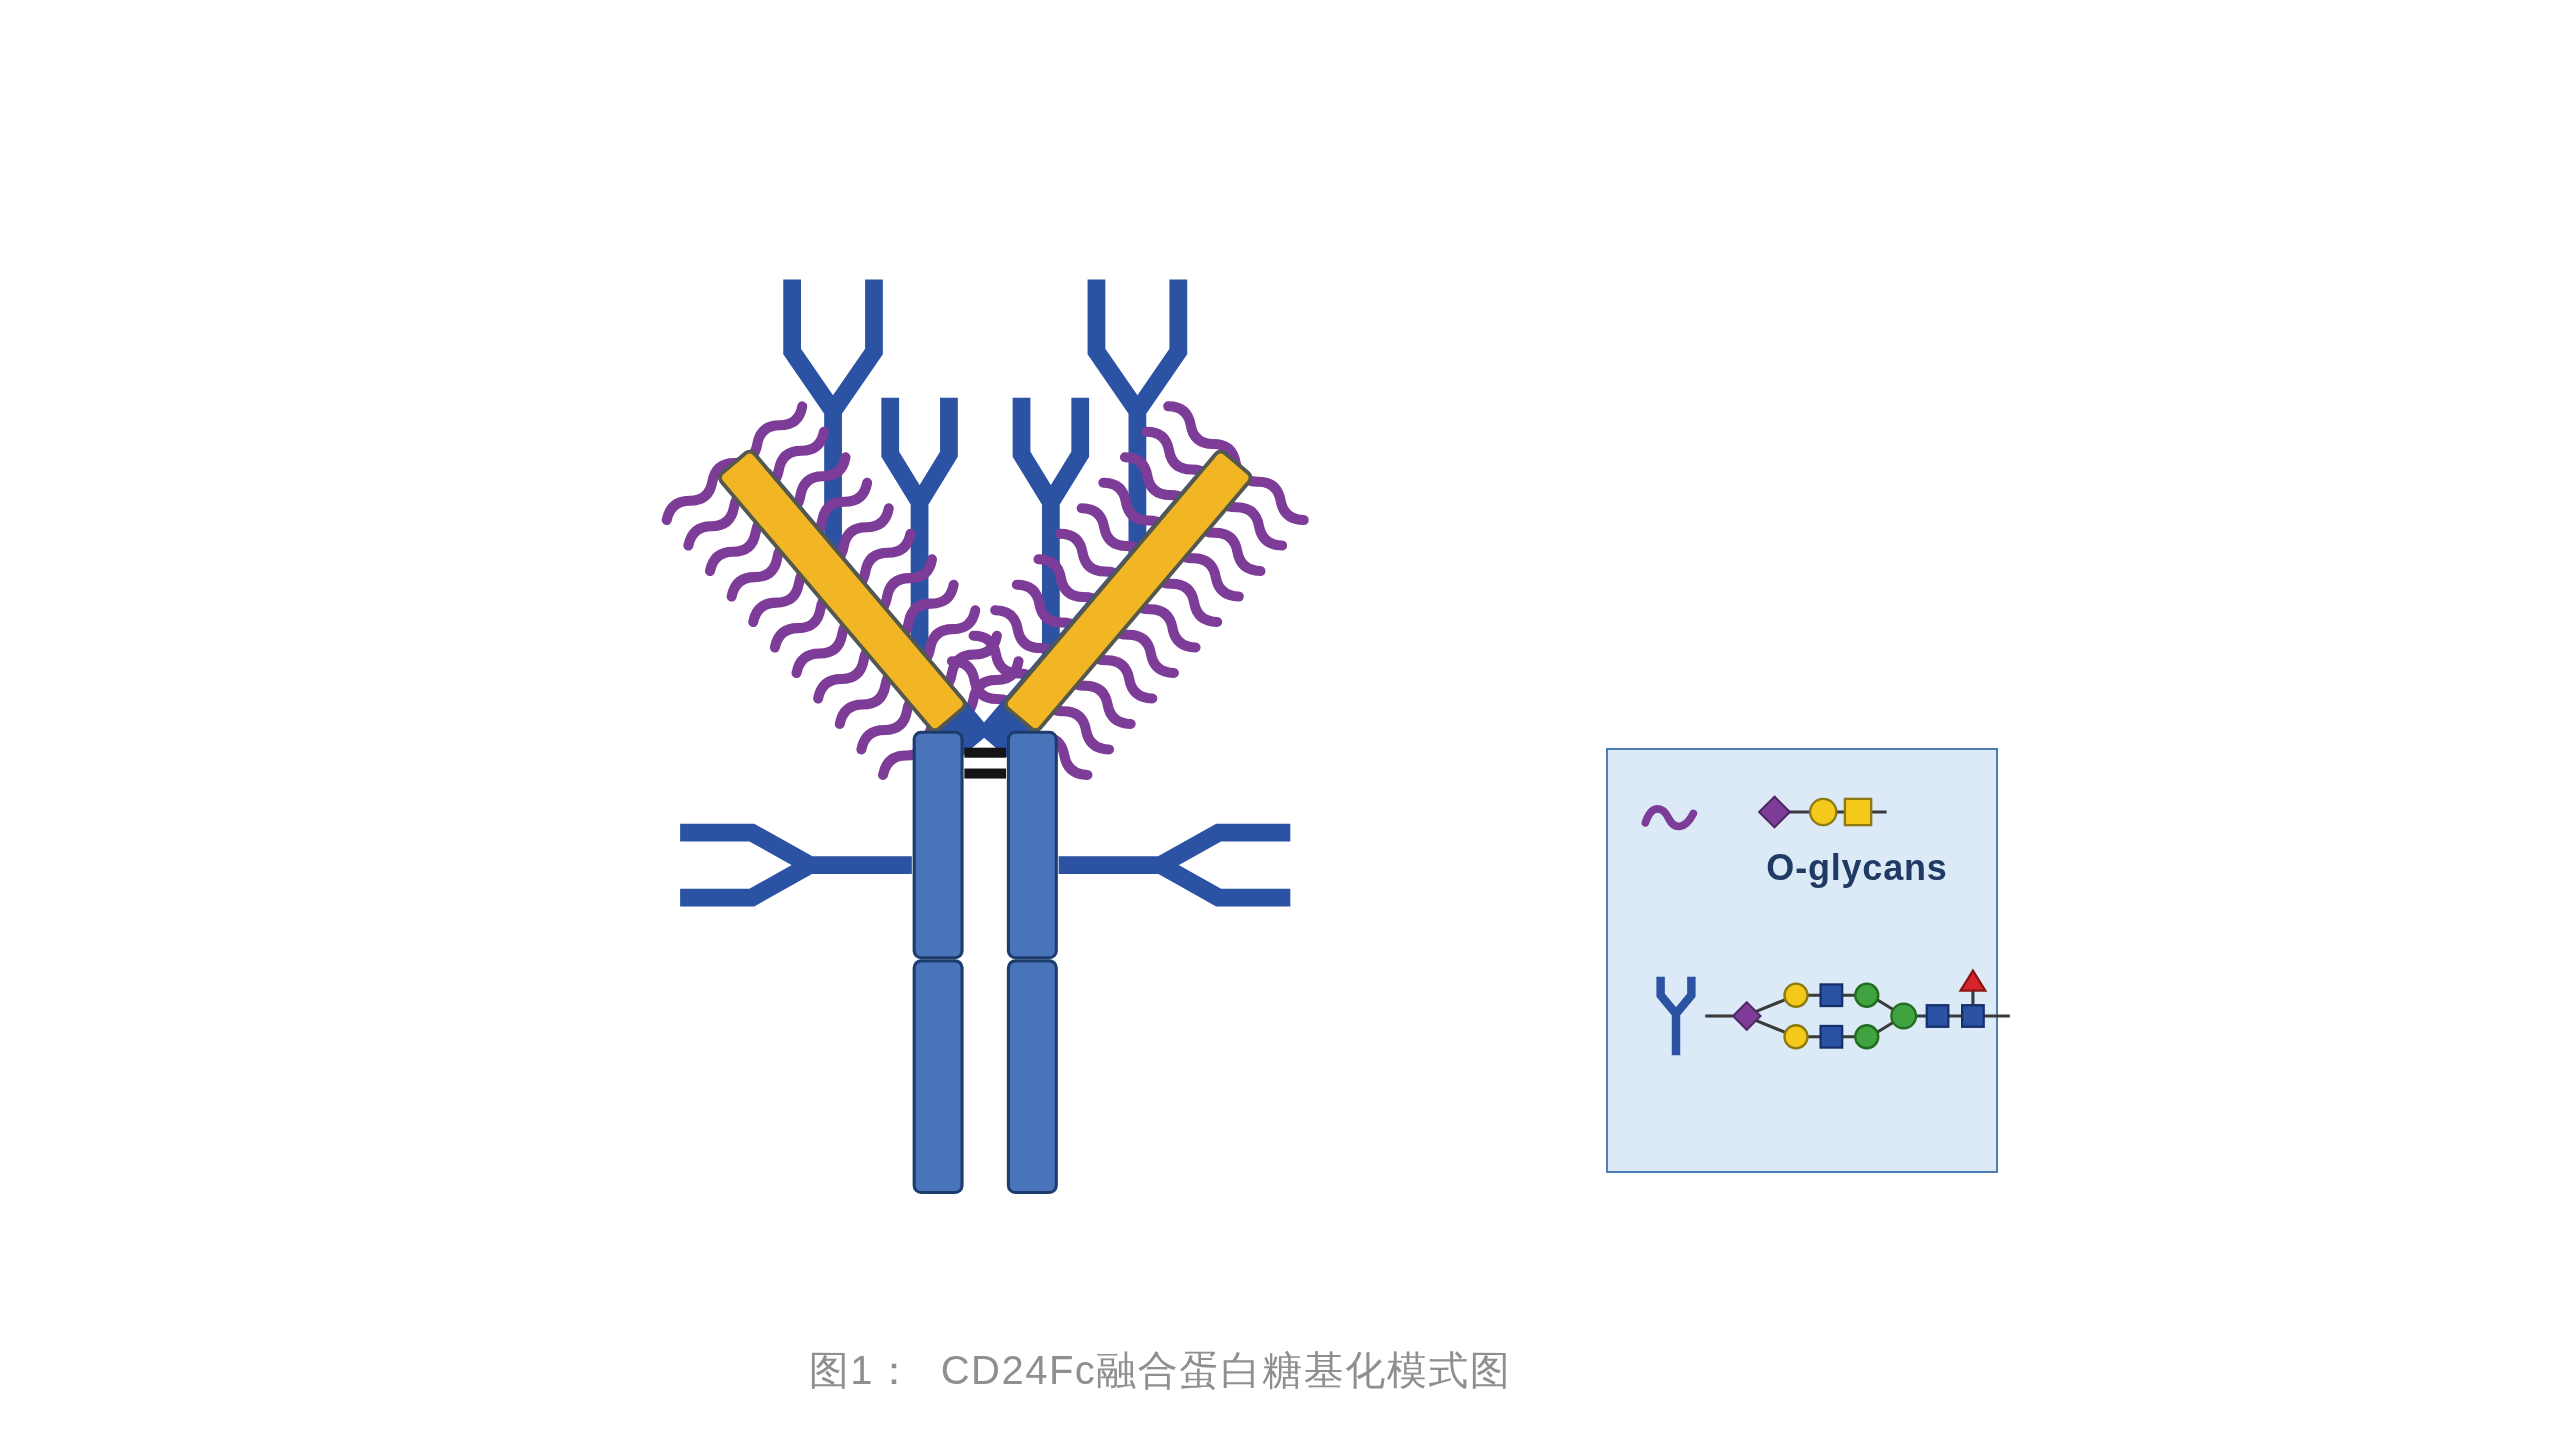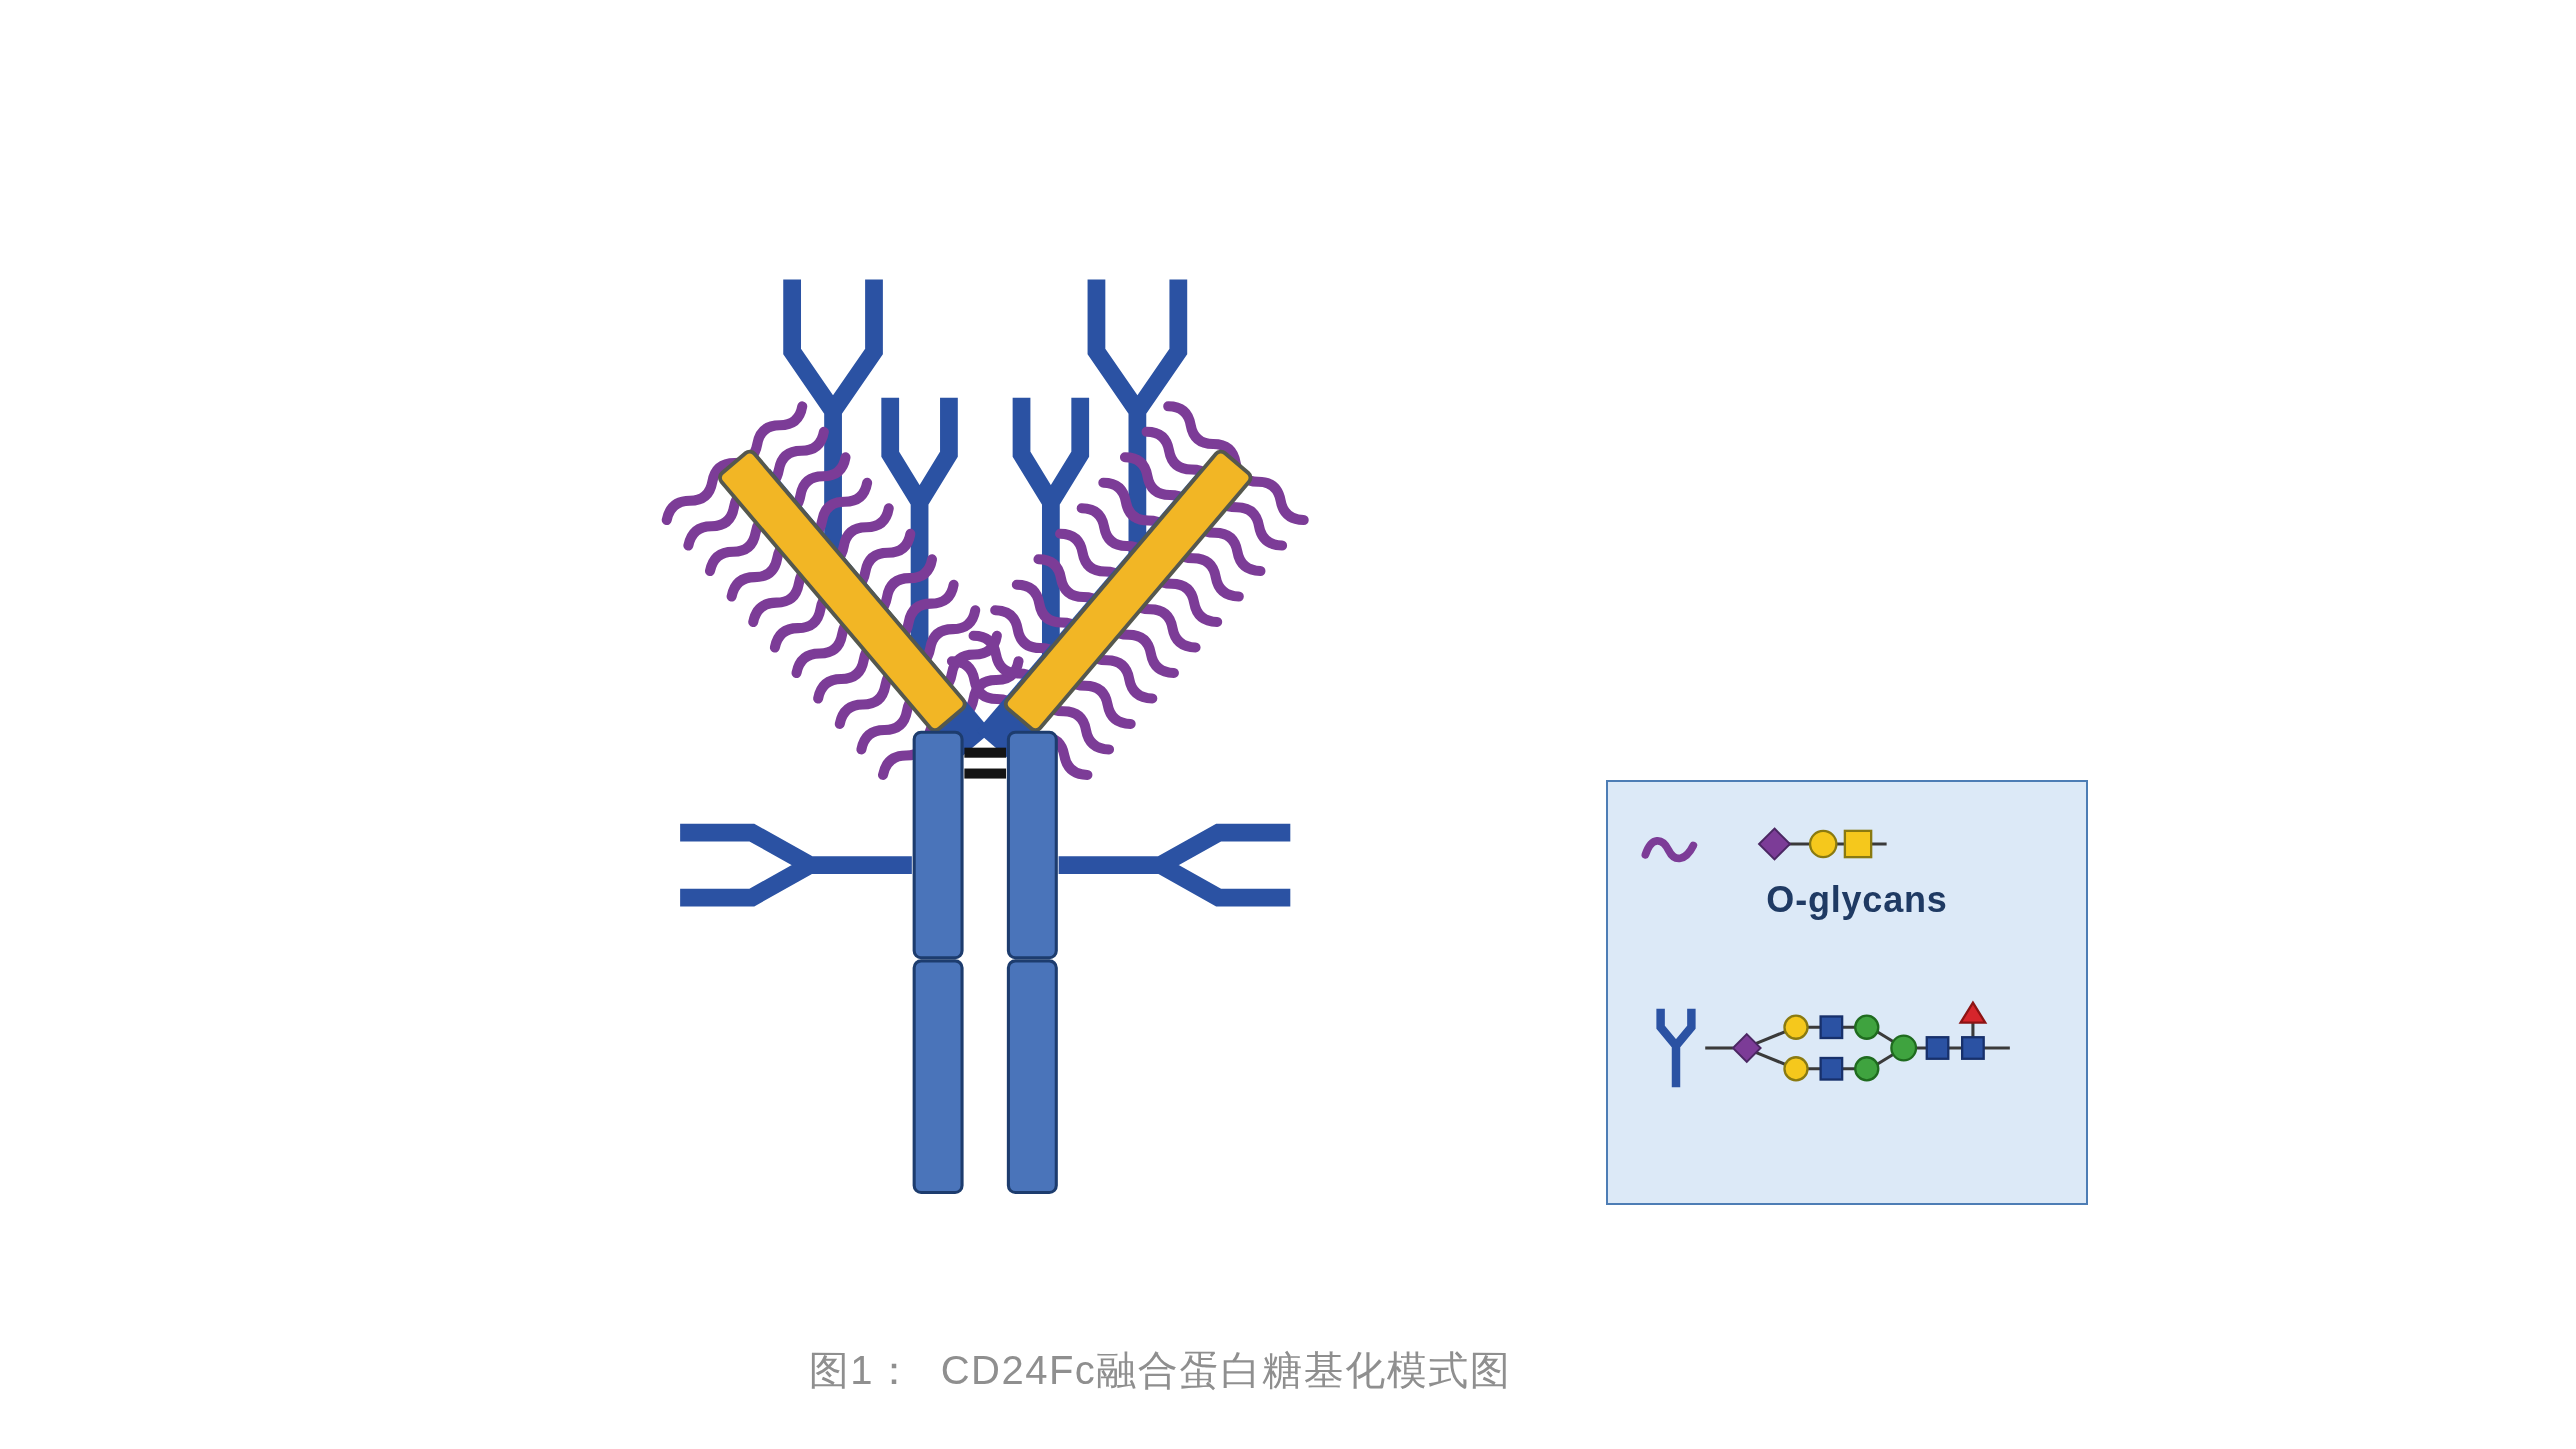--- a/index.html
+++ b/index.html
@@ -27,21 +27,21 @@
   
   .diagram-svg{position:absolute;left:0;top:0;}
   .y-stroke{stroke:var(--antibody-blue);stroke-width:23px;fill:none;stroke-linecap:butt;stroke-linejoin:miter;}
   .squiggle{stroke:var(--o-glycan-purple);stroke-width:13px;fill:none;stroke-linecap:round;stroke-linejoin:round;}
   .arm-blue{stroke:var(--antibody-blue);stroke-width:56px;stroke-linecap:butt;}
   .arm-yellow{fill:var(--cd24-yellow);stroke:var(--arm-outline);stroke-width:5px;}
   .stem-rect{fill:var(--stem-fill);stroke:var(--stem-stroke);stroke-width:4px;}
   .bond{fill:var(--bond-black);}
 
   
-  .legend-box{position:absolute;left:1606px;top:780px;width:482px;height:425px;
+  .legend-box{position:absolute;left:1606px;top:748px;width:392px;height:425px;
     background:var(--legend-bg);border:2.3px solid var(--legend-border);}
   .legend-label{position:absolute;left:48px;width:402px;text-align:center;
     font-size:36px;font-weight:bold;color:var(--legend-text);letter-spacing:0.8px;}
   .legend-row-svg{position:absolute;}
   .gl-line{stroke:#3a3a3a;stroke-width:4px;fill:none;}
   .gl-purple{fill:var(--o-glycan-purple);stroke:#4B2763;stroke-width:2.5px;}
   .gl-yellow{fill:var(--glycan-yellow);stroke:#8A7A10;stroke-width:3px;}
   .gl-green{fill:var(--glycan-green);stroke:#1F6B1F;stroke-width:3px;}
   .gl-blue{fill:var(--glycan-blue);stroke:#17306B;stroke-width:3px;}
   .gl-red{fill:var(--glycan-red);stroke:#8C1414;stroke-width:3px;}

